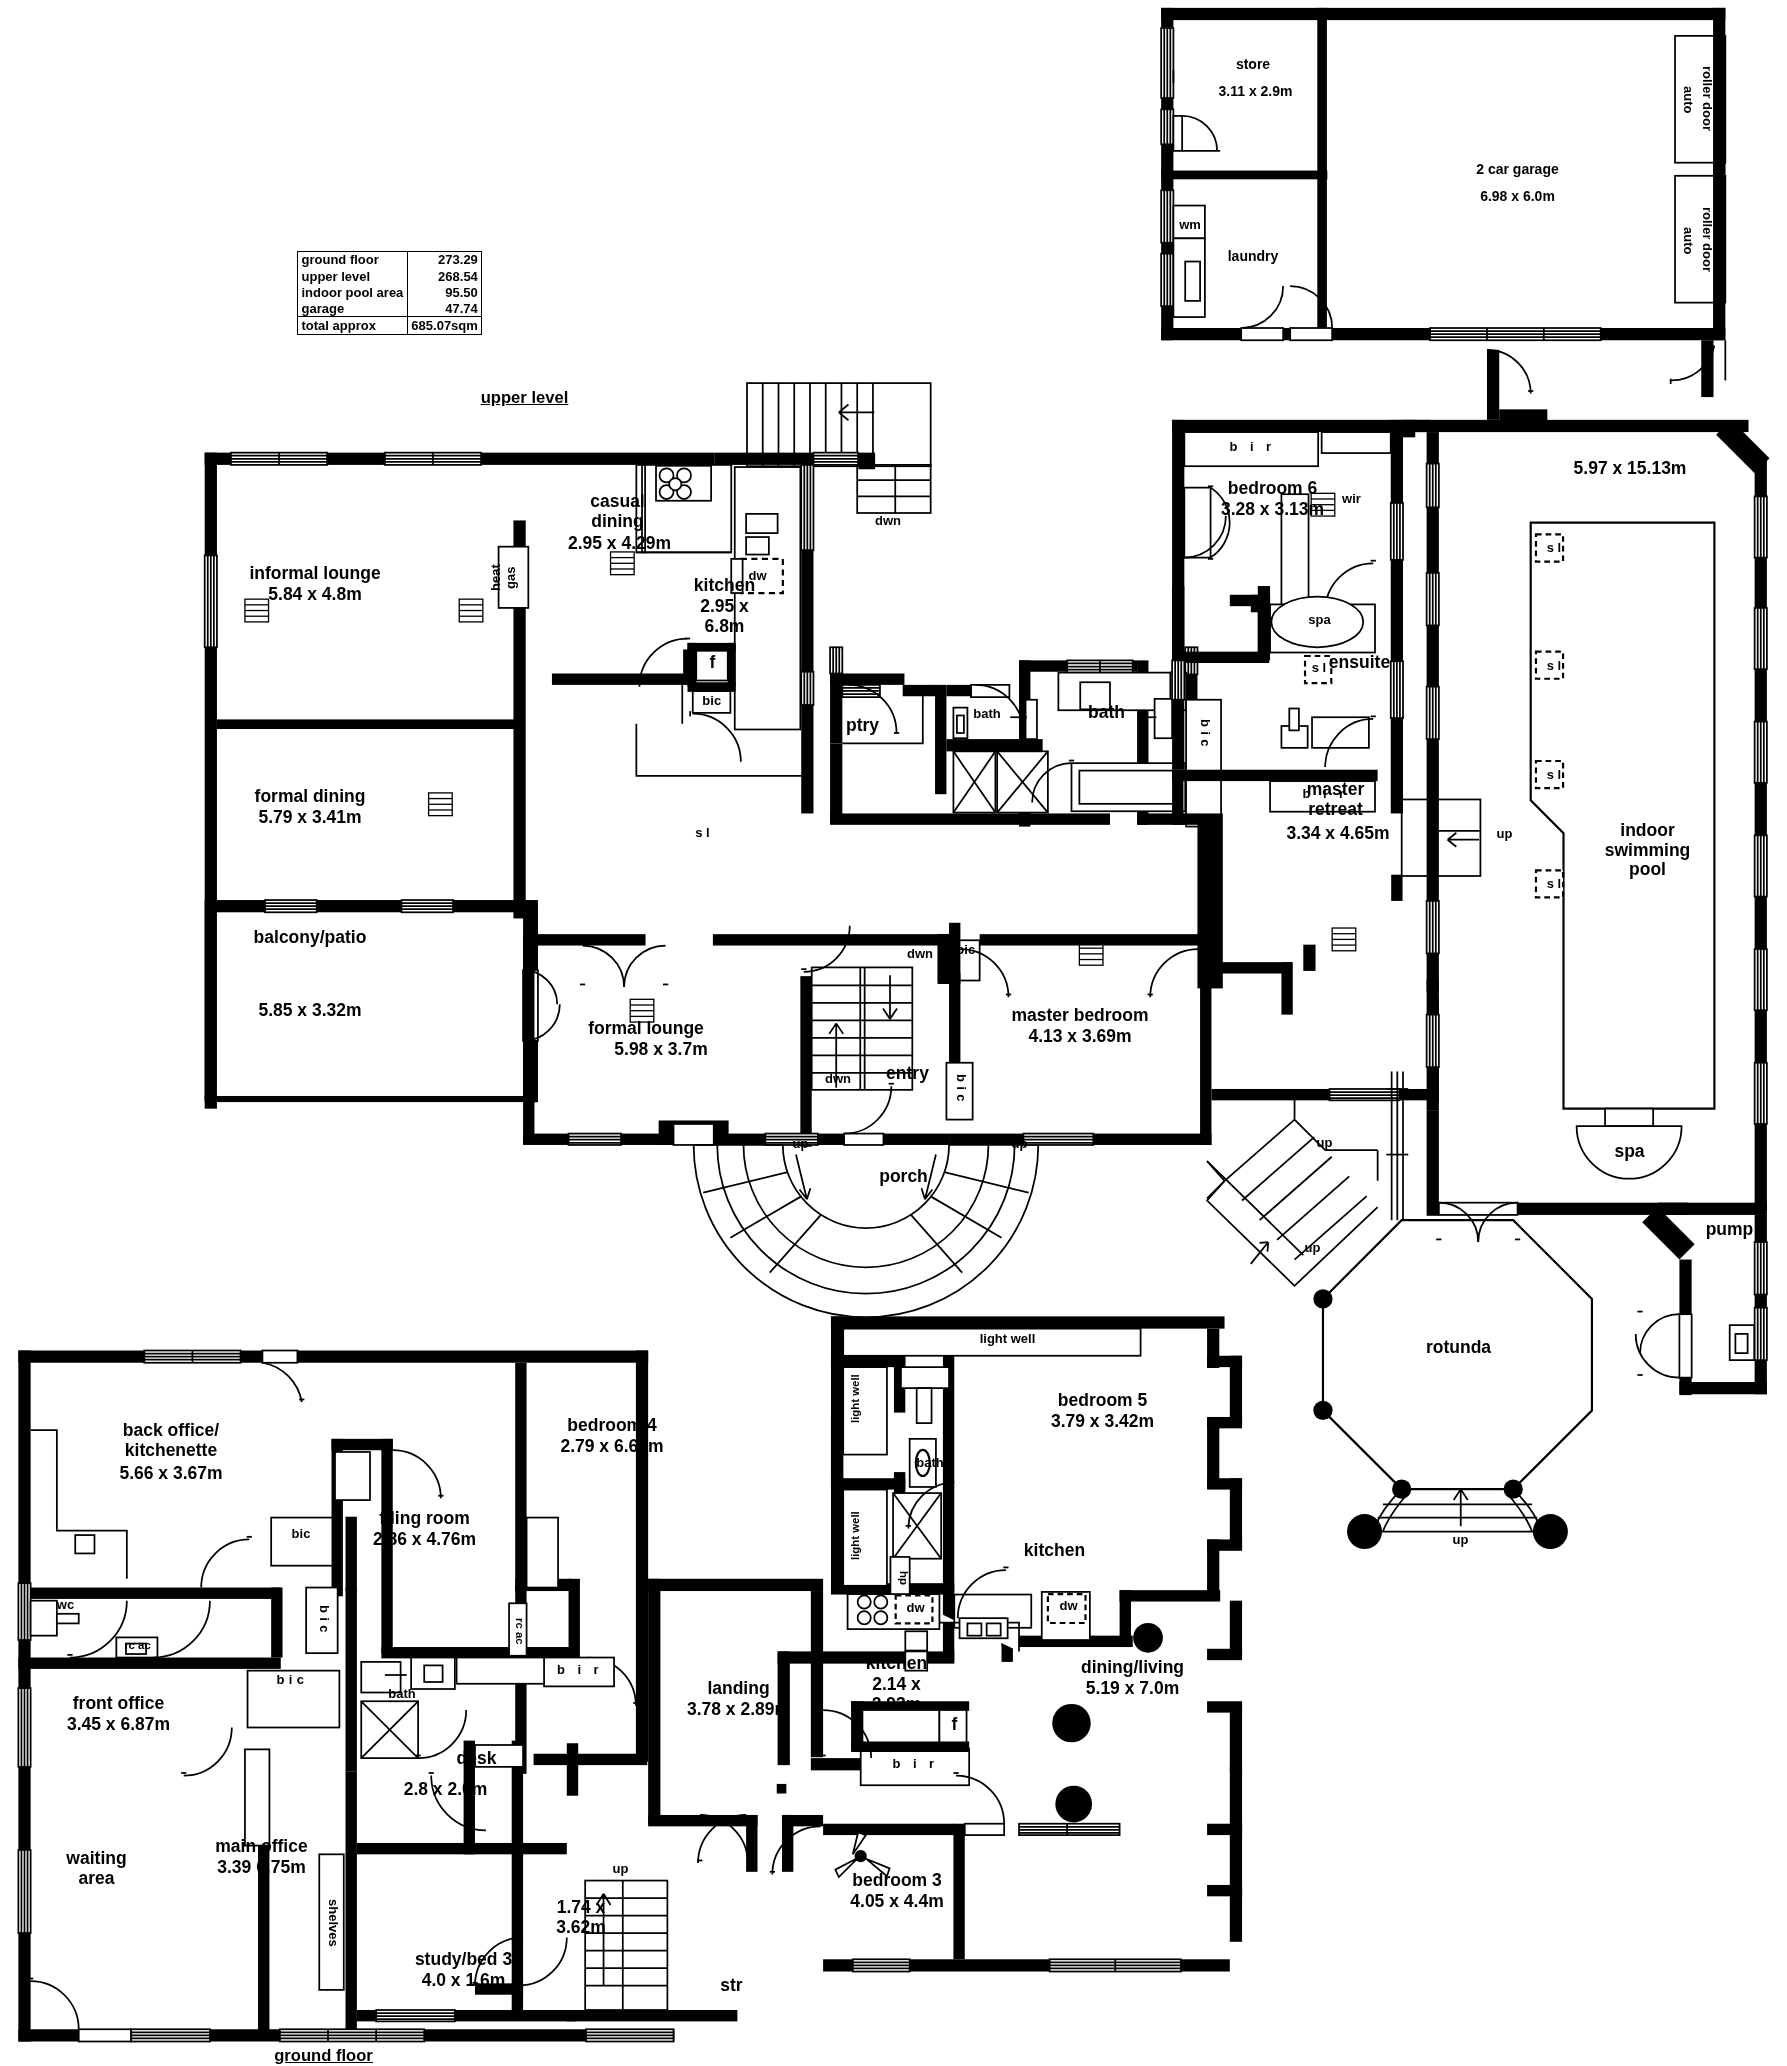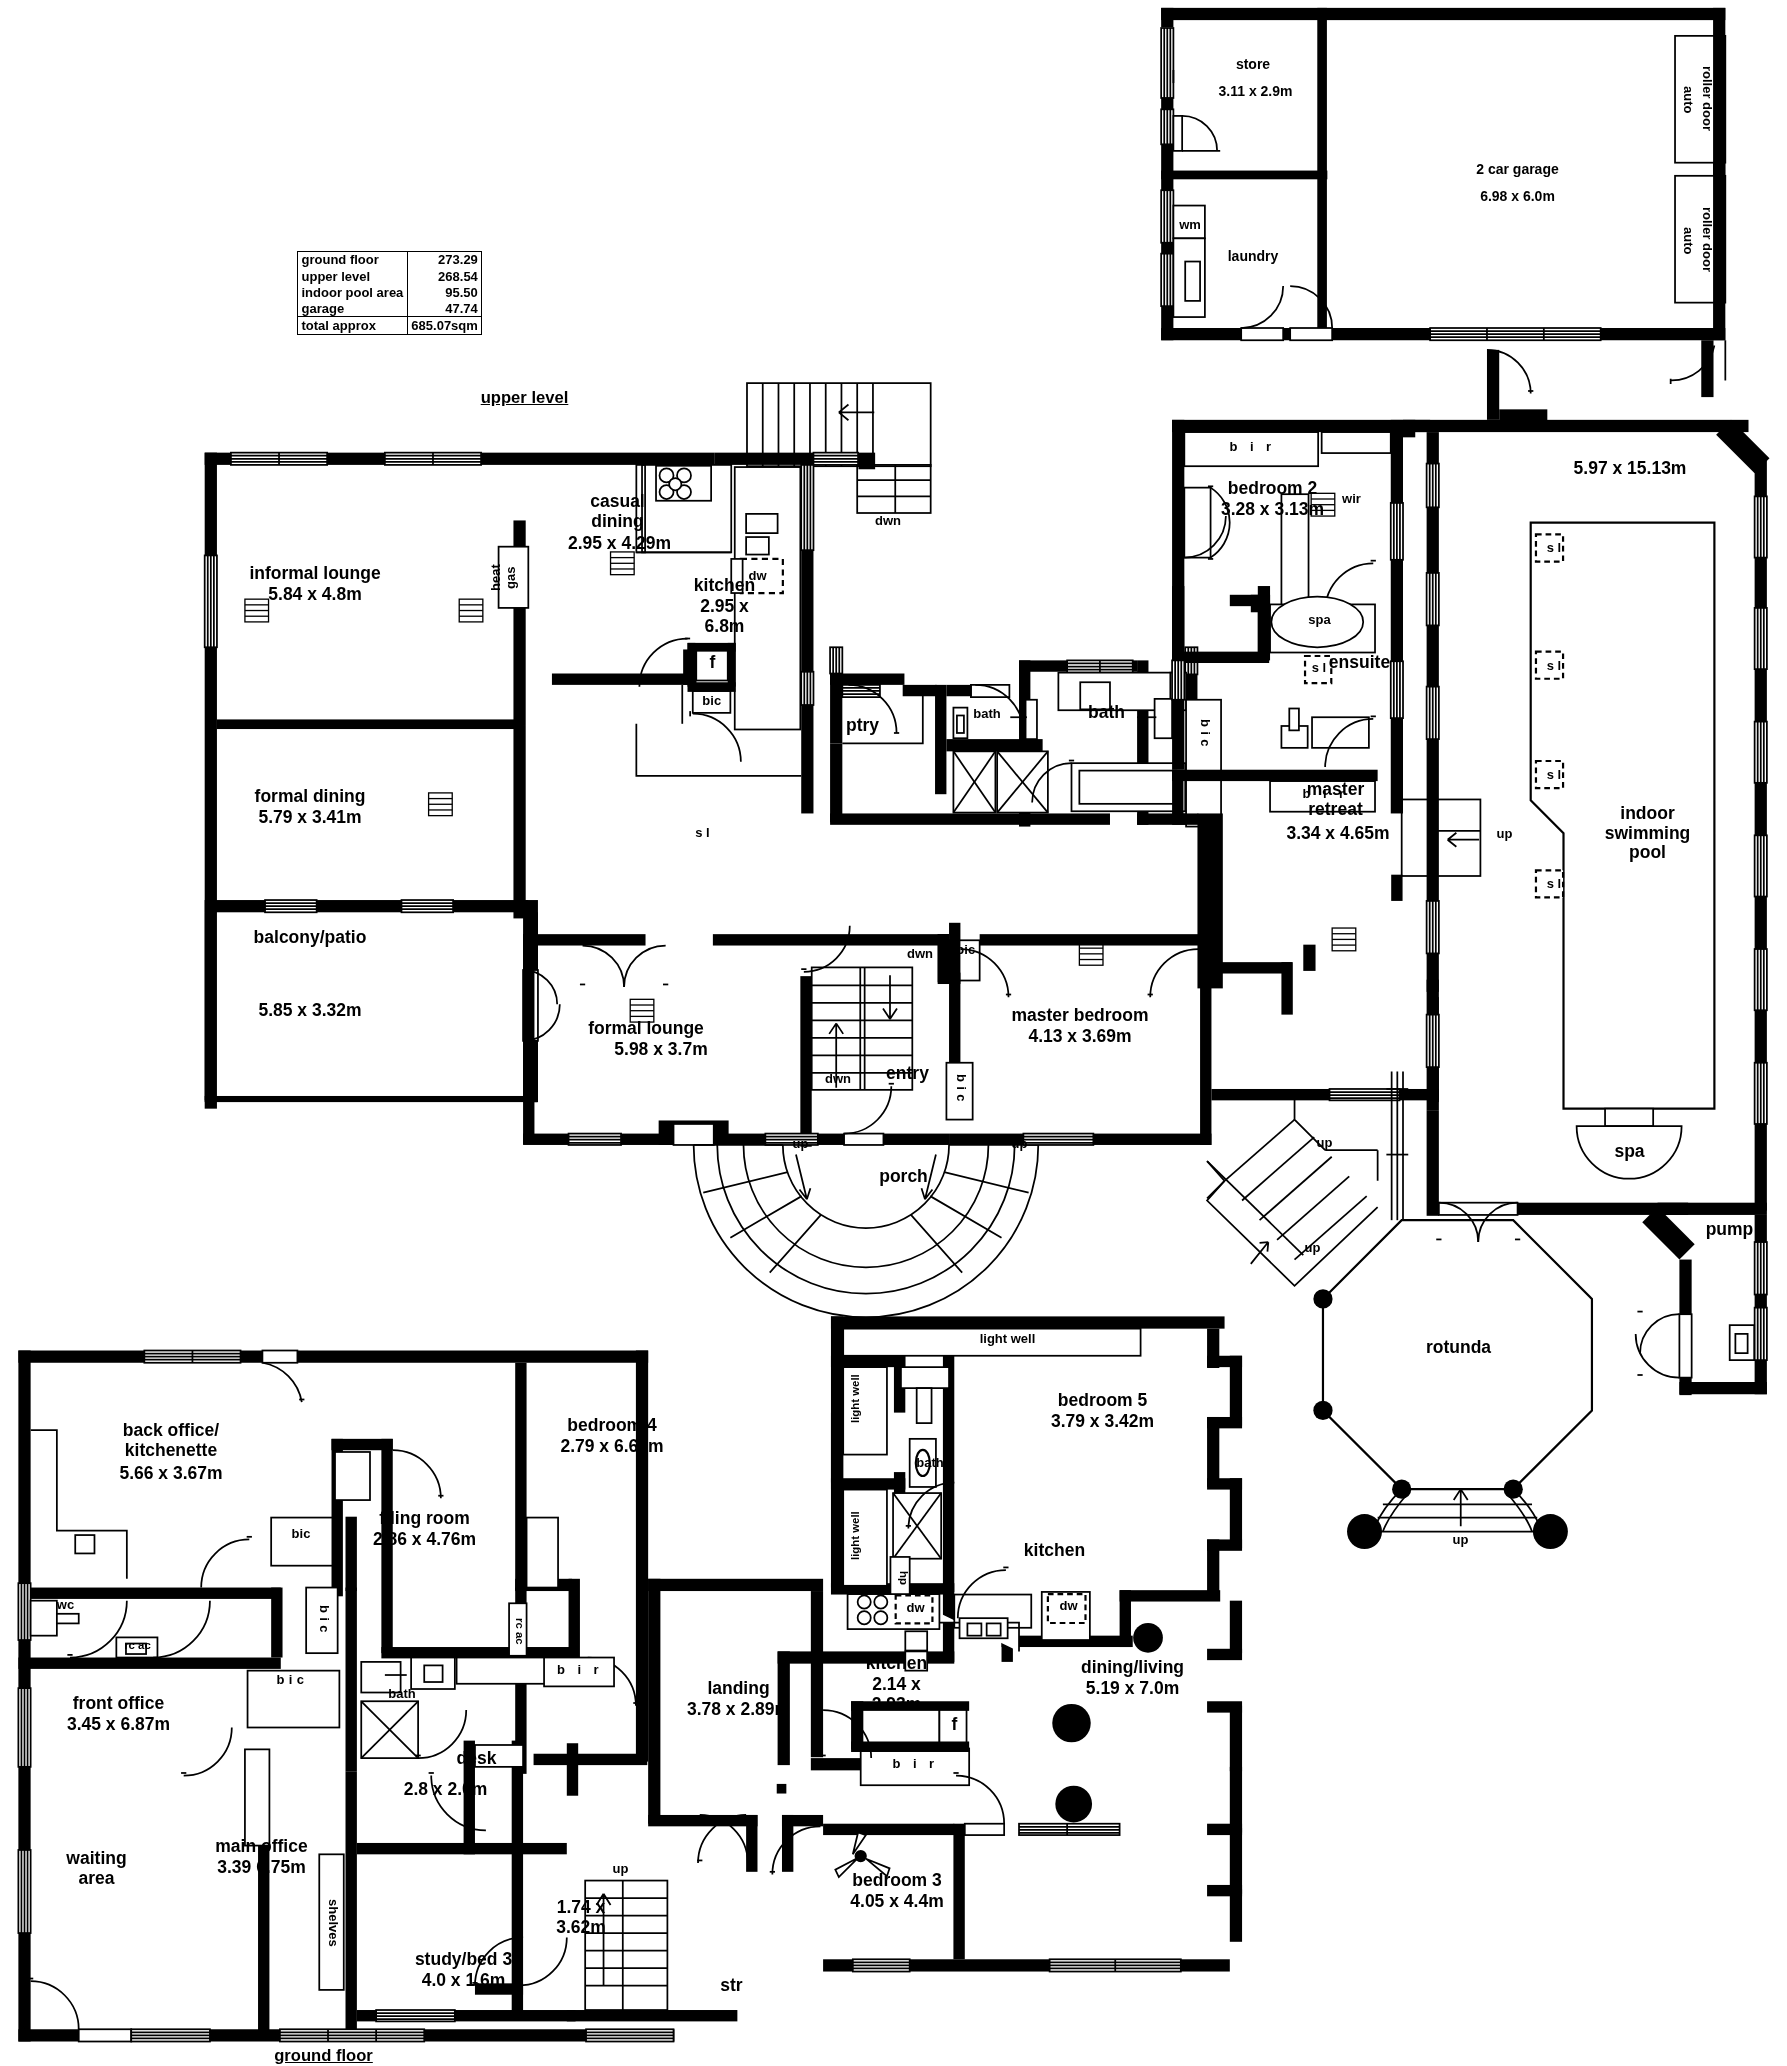--- a/index.html
+++ b/index.html
@@ -1188,31 +1188,31 @@
 
 <div class="lbl r" style="left:984px;top:1006px;width:192px;">master bedroom</div>
 <div class="lbl r" style="left:984px;top:1027px;width:192px;">4.13 x 3.69m</div>
 
 <div class="lbl r" style="left:1281px;top:780px;width:109px;">master
 retreat</div>
 <div class="lbl r" style="left:1268px;top:824px;width:140px;">3.34 x 4.65m</div>
 <div class="lbl sm" style="left:1487px;top:827px;width:35px;">up</div>
 <div class="lbl sm" style="left:1295px;top:1241px;width:35px;">up</div>
 
-<div class="lbl r" style="left:1198px;top:479px;width:149px;">bedroom 2</div>
+<div class="lbl r" style="left:1198px;top:479px;width:149px;">bedroom 6</div>
 <div class="lbl r" style="left:1194px;top:500px;width:157px;">3.28 x 3.13m</div>
 <div class="lbl sm spread" style="left:1198px;top:440px;width:109px;">b i r</div>
 <div class="lbl r2" style="left:1323px;top:492px;width:57px;">wir</div>
 <div class="lbl sm" style="left:1300px;top:613px;width:39px;">spa</div>
 <div class="lbl sm" style="left:1306px;top:661px;width:26px;">s l</div>
 <div class="lbl r" style="left:1316px;top:653px;width:87px;">ensuite</div>
 <div class="lbl sm spread" style="left:1282px;top:787px;width:87px;">b i r</div>
 
 <div class="lbl r" style="left:1538px;top:459px;width:184px;">5.97 x 15.13m</div>
-<div class="lbl r" style="left:1582px;top:804px;width:131px;text-align:center;">indoor
+<div class="lbl r" style="left:1582px;top:821px;width:131px;text-align:center;">indoor
 swimming
 pool</div>
 <div class="lbl sm" style="left:1541px;top:541px;width:26px;">s l</div>
 <div class="lbl sm" style="left:1541px;top:659px;width:26px;">s l</div>
 <div class="lbl sm" style="left:1541px;top:768px;width:26px;">s l</div>
 <div class="lbl sm" style="left:1541px;top:877px;width:26px;">s l</div>
 <div class="lbl r" style="left:1601px;top:1142px;width:57px;">spa</div>
 <div class="lbl r" style="left:1688px;top:1220px;width:83px;">pump</div>
 <div class="lbl r" style="left:1404px;top:1338px;width:109px;">rotunda</div>
 <div class="lbl sm" style="left:1443px;top:1533px;width:35px;">up</div>

